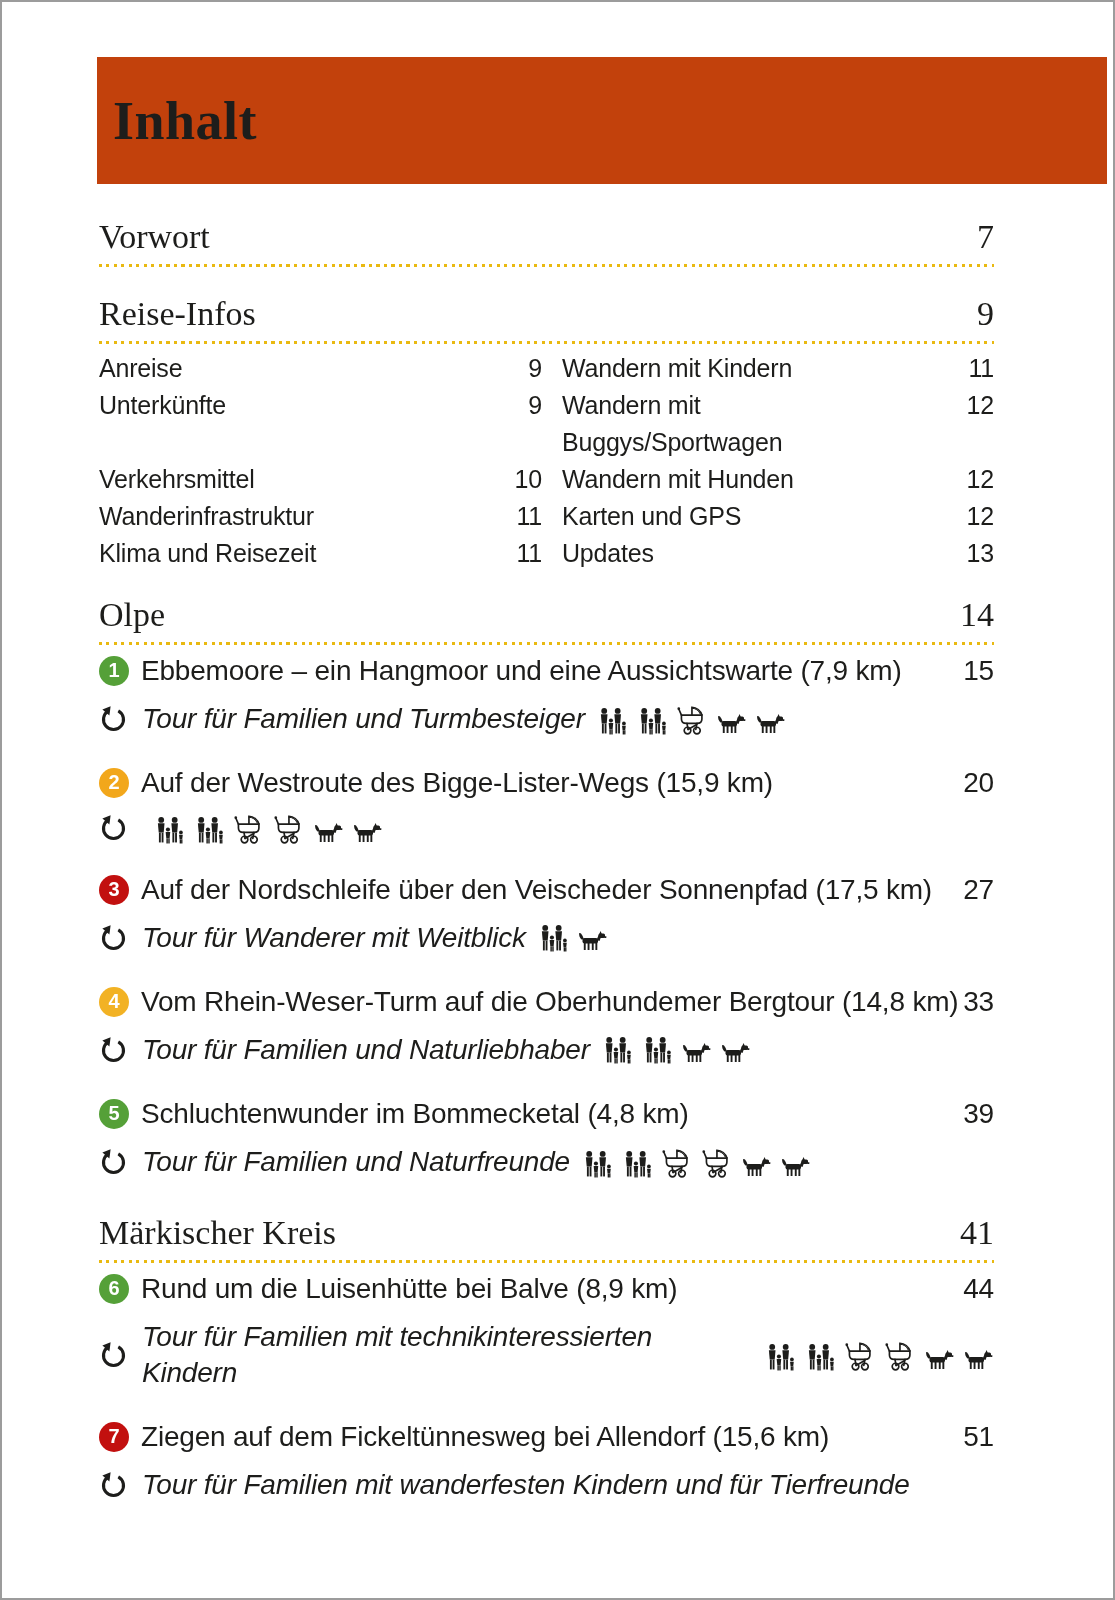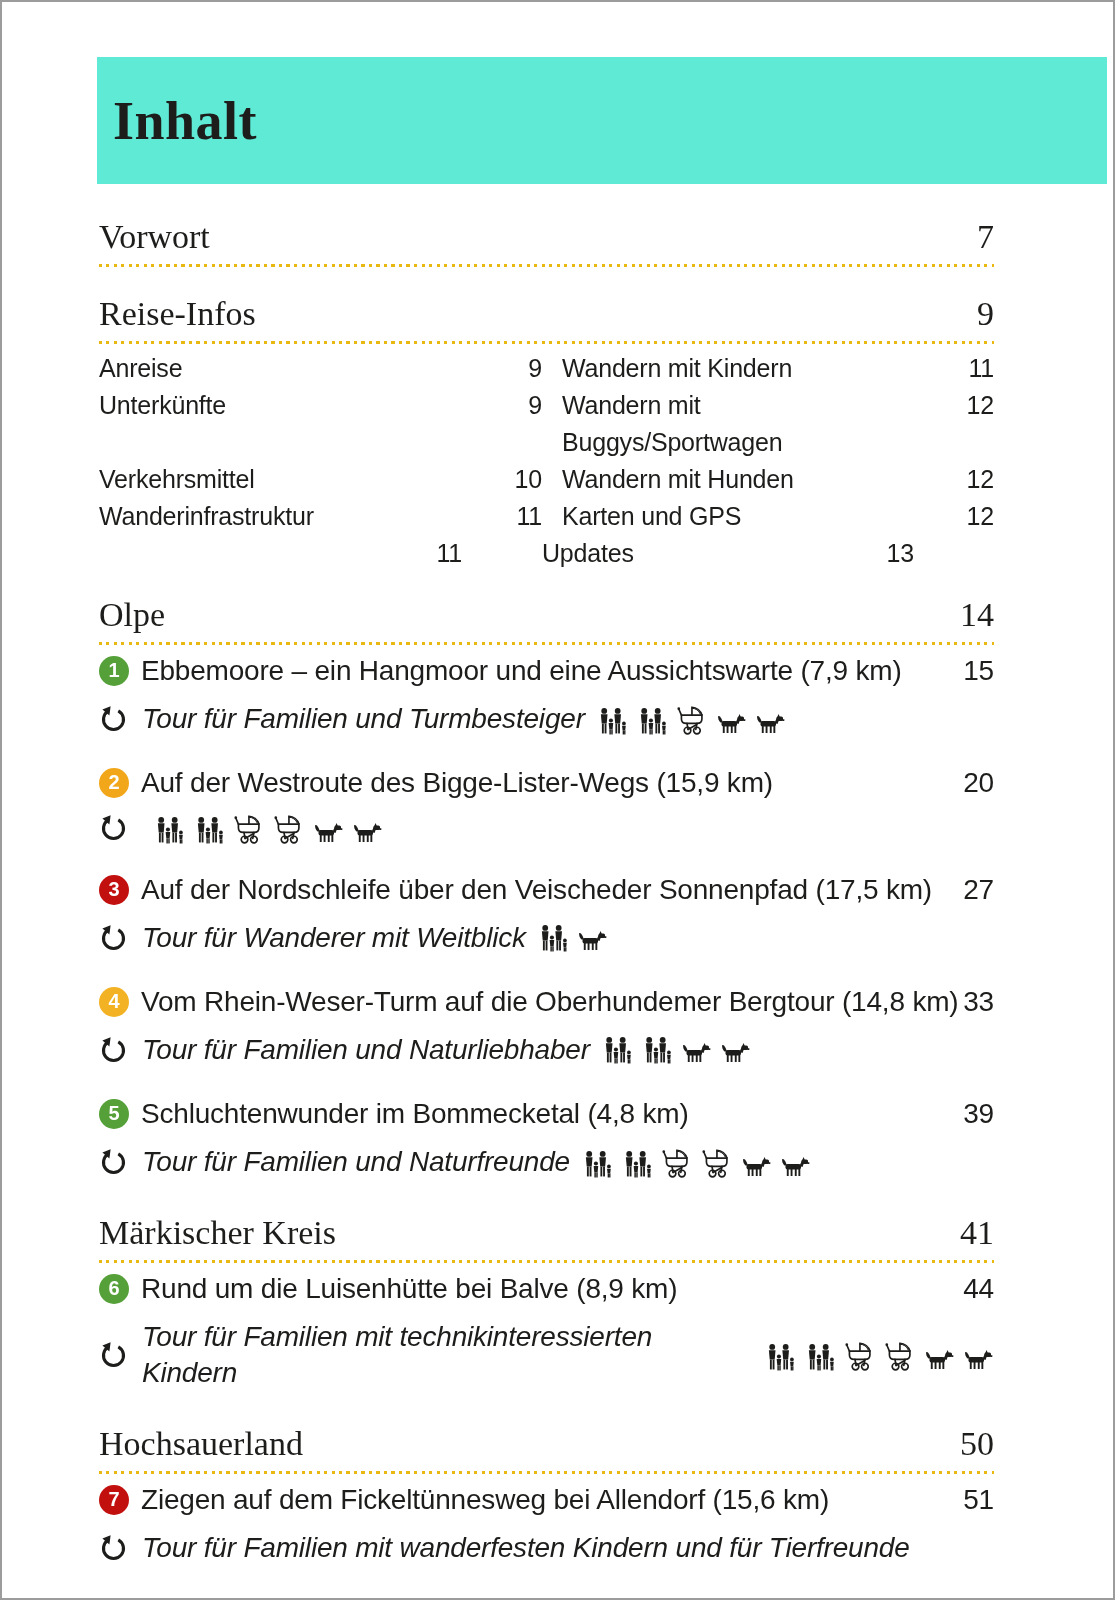--- a/index.html
+++ b/index.html
@@ -92,21 +92,21 @@
     display:inline-flex; align-items:flex-end; gap:9px;
     margin-left:12px;
   }
   .icon-strip .pic{ display:inline-flex; }
 </style>
 </head>
 <body>
 
 <div class="page">
 
-  <header class="banner" style="background-color: #5eead4;">
+  <header class="banner" style="background-color: #c2410c;">
     <h1>Inhalt</h1>
   </header>
 
   <main class="content">
 
     <div class="toc-row dotline row-vorwort">
       <span>Vorwort</span>
       <span class="page-num">7</span>
     </div>
 
@@ -134,20 +134,21 @@
         <span></span>
       <span>Wandern mit Hunden</span>
       <span class="pnum">12</span>
 
       <span>Wanderinfrastruktur</span>
       <span class="pnum">11</span>
         <span></span>
       <span>Karten und GPS</span>
       <span class="pnum">12</span>
 
+      <span>Klima und Reisezeit</span>
       <span class="pnum">11</span>
         <span></span>
       <span>Updates</span>
       <span class="pnum">13</span>
     </div>
 
     <div class="toc-row dotline row-olpe">
       <span>Olpe</span>
       <span class="page-num">14</span>
     </div>
@@ -793,24 +794,20 @@
                   <rect x="20.5" y="3" width="6.5" height="4.6" rx="1.6"></rect>
                   <polygon points="21.2,3.4 22.6,0.4 23.8,3.4"></polygon>
                   <rect x="26" y="5.8" width="2.6" height="1.6" rx="0.8"></rect>
                 </g>
               </svg>
             </span>
           </span>
       </div>
     </div>
 
-    <div class="toc-row dotline row-region2">
-      <span>Hochsauerland</span>
-      <span class="page-num">50</span>
-    </div>
 
     <div class="tour">
       <div class="tour-title">
         <span class="badge" style="background-color: rgb(194, 16, 15);">7</span>
         <span class="t-label">Ziegen auf dem Fickeltünnesweg bei Allendorf (15,6 km)</span>
         <span class="page-num">51</span>
       </div>
       <div class="tour-desc">
         <span class="loop-icon">
             <svg width="27" height="27" viewBox="0 0 27 27">

